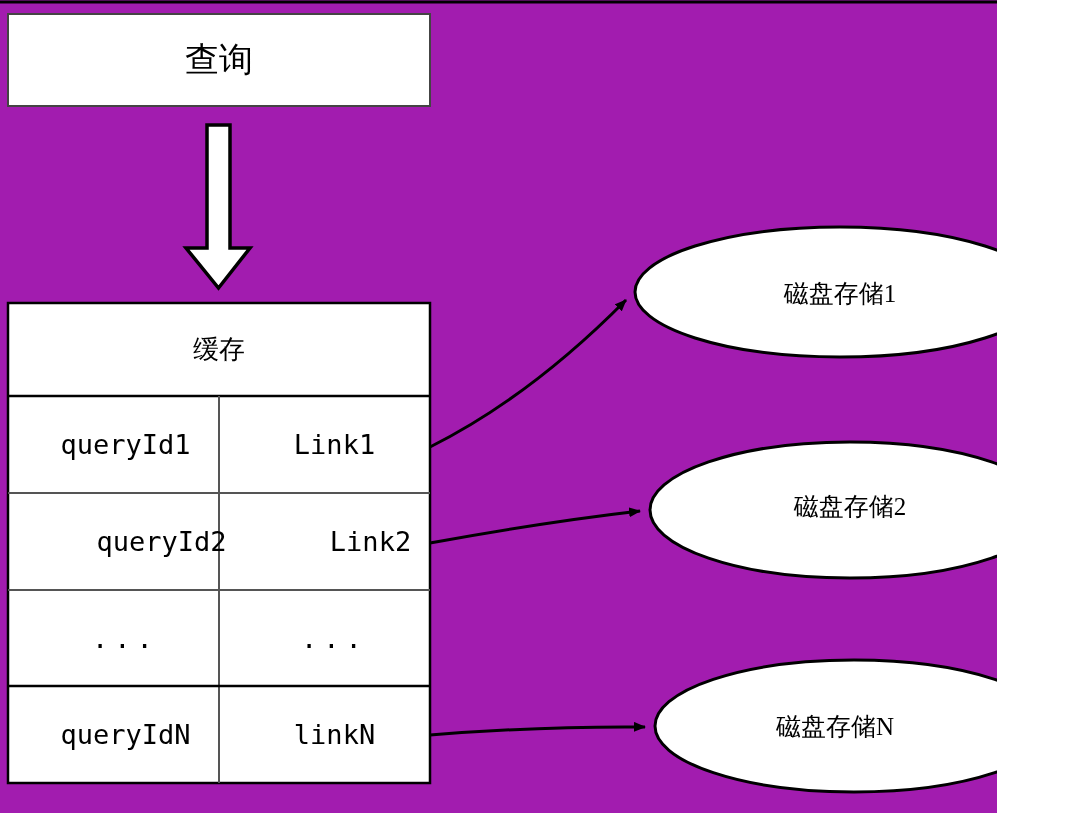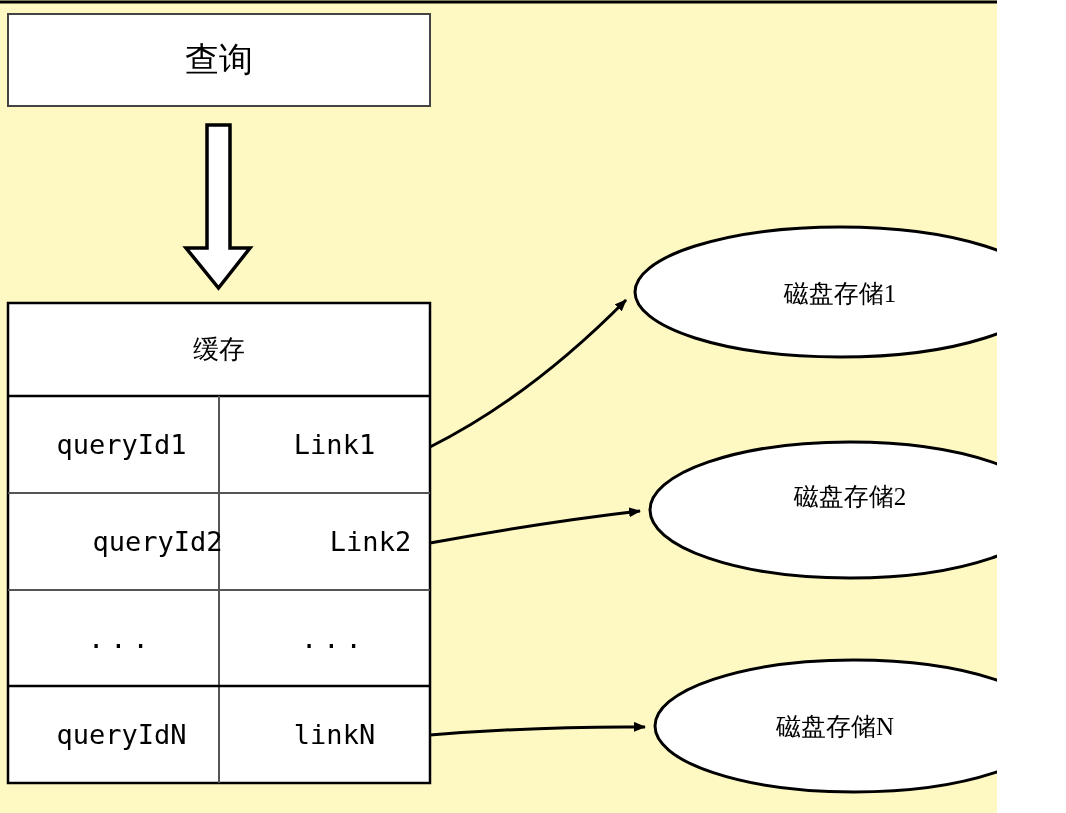--- a/index.html
+++ b/index.html
@@ -8,21 +8,21 @@
     padding: 0;
     background: #ffffff;
   }
   body {
     font-family: "Liberation Serif", "DejaVu Serif", serif;
   }
   #diagram-root {
     position: relative;
     width: 997px;
     height: 813px;
-    background: #fef9c3;
+    background: #a21caf;
     overflow: hidden;
   }
   #diagram-svg {
     position: absolute;
     left: 0;
     top: 0;
     width: 1066px;
     height: 813px;
     display: block;
   }
@@ -59,36 +59,36 @@
   .cell {
     position: absolute;
     display: flex;
     align-items: center;
     justify-content: center;
     font-family: "DejaVu Sans Mono", "Liberation Mono", monospace;
     font-size: 27px;
     color: #000000;
     white-space: nowrap;
   }
-  .cell-key { left: 16px;   width: 211px; }
+  .cell-key { left: 8px;   width: 211px; padding-left: 12px; }
   .cell-val { left: 229px; width: 211px; }
   .row-1 { top: 396px; height: 97px; }
   .row-2 { top: 493px; height: 97px; margin-left: 36px; }
   .row-3 { top: 590px; height: 96px; }
   .row-4 { top: 686px; height: 97px; }
   .dots {
     letter-spacing: 6px;
     font-size: 27px;
   }
   
   .ellipse-label {
     font-size: 25px;
   }
   #disk-label-1 { left: 635px; top: 228px; width: 410px; height: 130px; }
-  #disk-label-2 { left: 650px; top: 428px; width: 400px; height: 136px; }
+  #disk-label-2 { left: 650px; top: 438px; width: 400px; height: 136px; }
   #disk-label-3 { left: 636px; top: 660px; width: 398px; height: 132px; }
 </style>
 </head>
 <body>
 
 <div id="diagram-root">
 
   <svg id="diagram-svg" viewBox="0 0 1066 813" xmlns="http://www.w3.org/2000/svg">
     <defs>
       <marker id="arrowhead" markerWidth="12" markerHeight="10" refX="11" refY="5" orient="auto" markerUnits="userSpaceOnUse">

